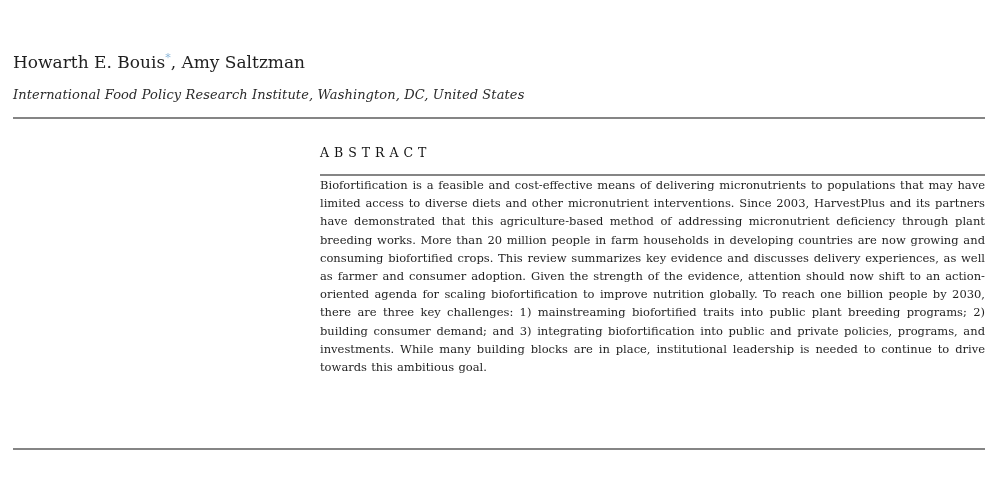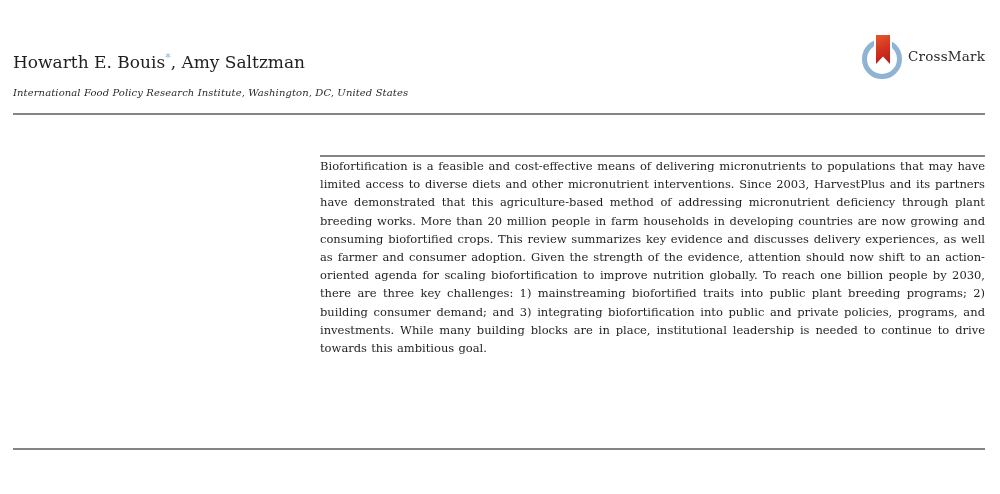--- a/index.html
+++ b/index.html
@@ -39,21 +39,21 @@
     clip-path:polygon(0 0,100% 0,100% 100%,50% 74%,0 100%);
   }
   .cm-label{font-size:13.5px;color:#2a2a2a;letter-spacing:0.2px;}
 
   .authors{margin-top:26px;font-size:17px;color:#1f1f1f;}
   .authors sup{
     color:var(--asterisk-blue);font-size:11px;vertical-align:super;
     line-height:0;cursor:pointer;
   }
 
-  .affiliation{margin-top:15px;font-style:italic;font-size:10px;color:#2a2a2a;letter-spacing:0.1px;}
+  .affiliation{margin-top:15px;font-style:italic;font-size:13px;color:#2a2a2a;letter-spacing:0.1px;}
 
   .rule{border:none;height:2px;background:var(--rule-color);}
   .rule-top{margin-top:15px;width:972px;}
   .rule-bottom{position:absolute;top:448px;left:13px;width:972px;}
 
   .abstract-col{margin-left:307px;width:665px;padding-top:26px;}
   h2.abstract-heading{
     font-size:12.5px;font-weight:400;letter-spacing:5px;color:#111;
   }
   .rule-abs{margin-top:14px;width:665px;}
@@ -61,35 +61,28 @@
     margin-top:0;font-size:11.5px;line-height:18.2px;
     text-align:justify;color:#1f1f1f;word-spacing:0.5px;
   }
 </style>
 </head>
 <body>
 
 <div class="page">
 
 
-  <div class="crossmark">
-    <span class="cm-logo">
-      <span class="cm-ring"></span>
-      <span class="cm-bm-outline"></span>
-      <span class="cm-bm"></span>
-    </span>
-    <span class="cm-label">CrossMark</span>
-  </div>
 
   <div class="authors"><span>Howarth E. Bouis</span><sup>*</sup><span>, </span><span>Amy Saltzman</span></div>
 
   <div class="affiliation">International Food Policy Research Institute, Washington, DC, United States</div>
 
   <hr class="rule rule-top">
 
   <div class="abstract-col">
+    <h2 class="abstract-heading">ABSTRACT</h2>
     <hr class="rule rule-abs">
     <p class="abstract-text">Biofortification is a feasible and cost-effective means of delivering micronutrients to populations that may have limited access to diverse diets and other micronutrient interventions. Since 2003, HarvestPlus and its partners have demonstrated that this agriculture-based method of addressing micronutrient deficiency through plant breeding works. More than 20 million people in farm households in developing countries are now growing and consuming biofortified crops. This review summarizes key evidence and discusses delivery experiences, as well as farmer and consumer adoption. Given the strength of the evidence, attention should now shift to an action-oriented agenda for scaling biofortification to improve nutrition globally. To reach one billion people by 2030, there are three key challenges: 1) mainstreaming biofortified traits into public plant breeding programs; 2) building consumer demand; and 3) integrating biofortification into public and private policies, programs, and investments. While many building blocks are in place, institutional leadership is needed to continue to drive towards this ambitious goal.</p>
   </div>
 
   <hr class="rule rule-bottom">
 
 </div>
 
 </body></html>

